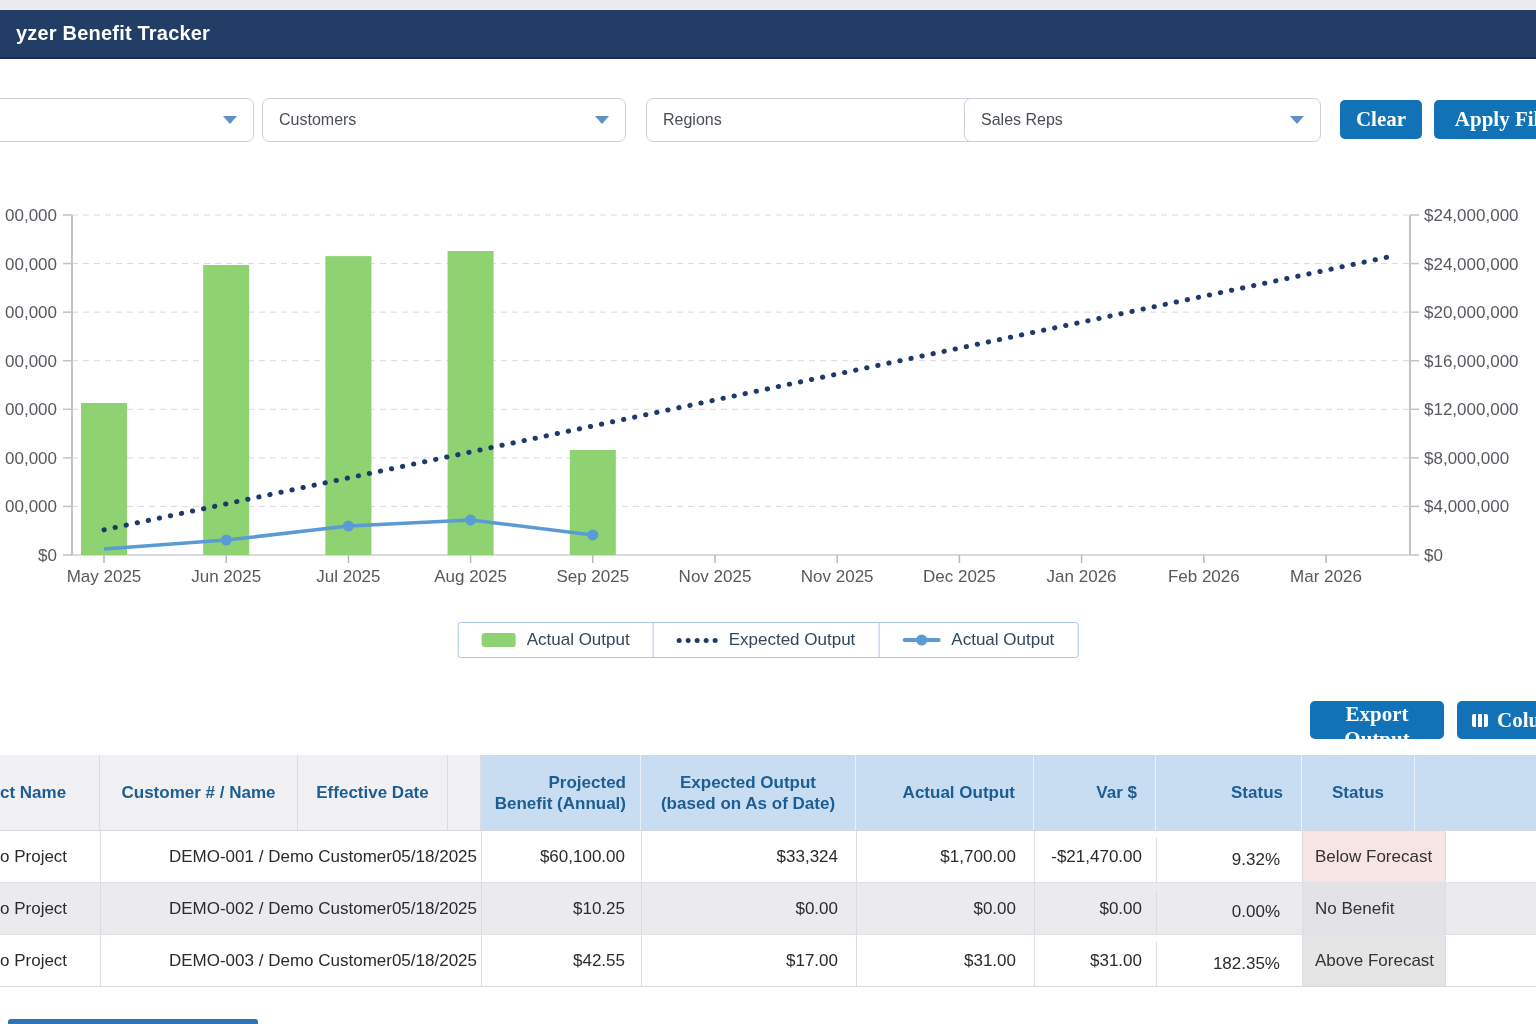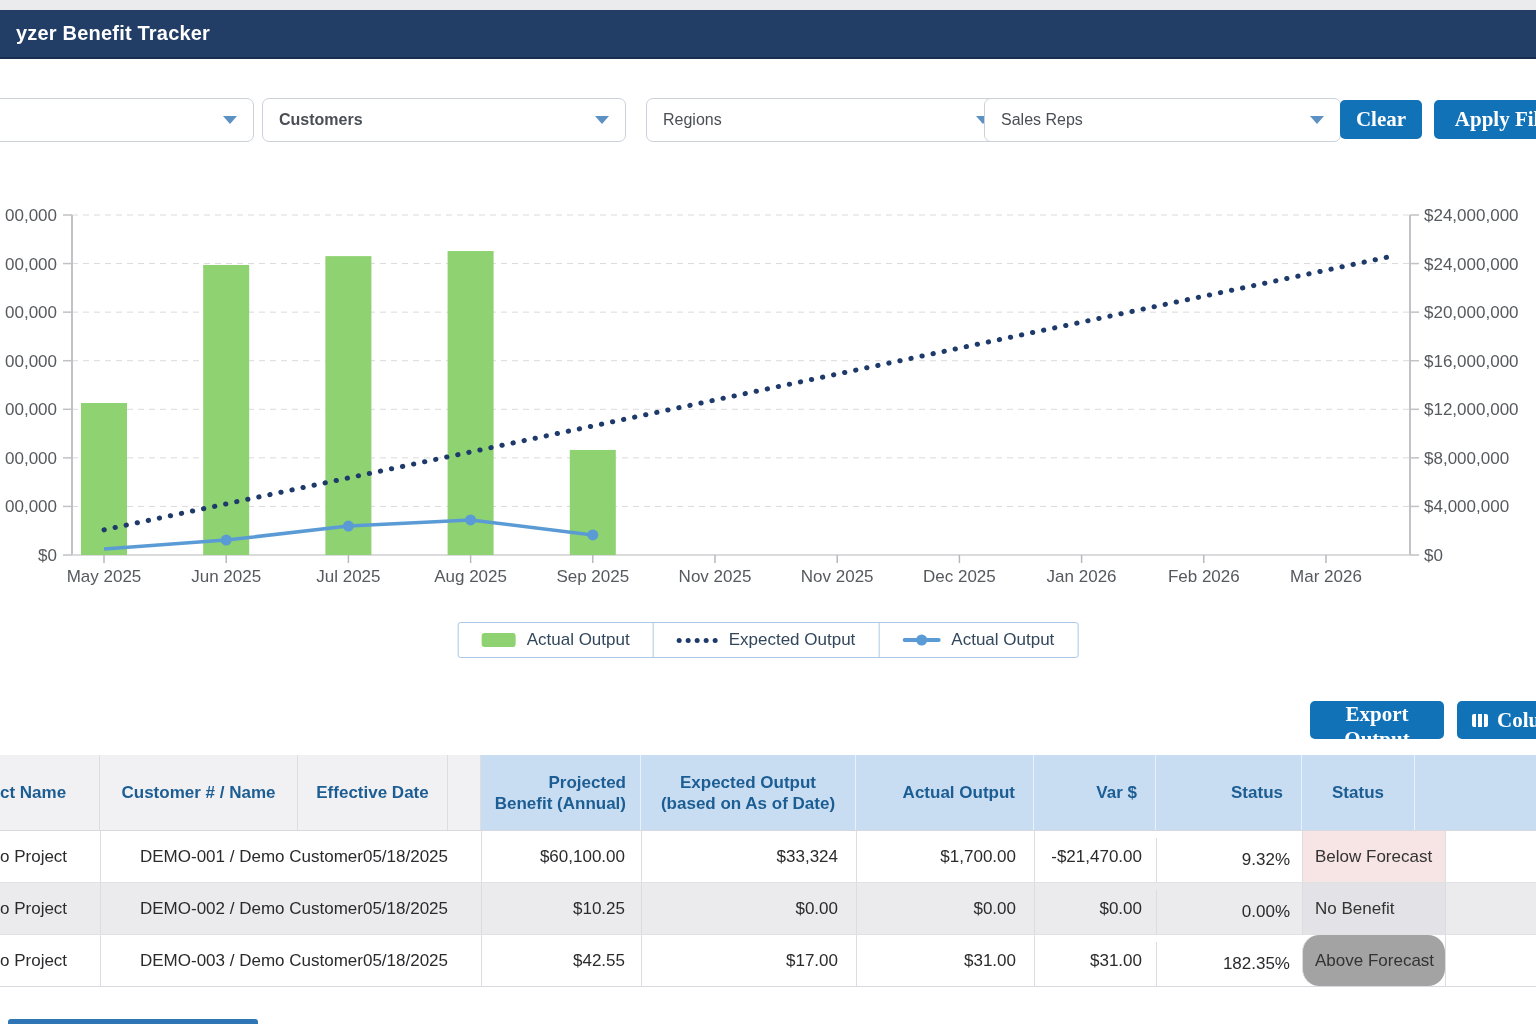--- a/index.html
+++ b/index.html
@@ -9,23 +9,23 @@
   .app-header{position:absolute;left:0;top:10px;width:1536px;height:47px;background:#223d66;
     border-bottom:2px solid #182e50;display:flex;align-items:center;}
   .app-header h1{margin:0 0 0 16px;font-size:20px;font-weight:700;color:#fff;letter-spacing:.2px;}
   
   .filter-bar{position:absolute;left:0;top:98px;width:1536px;height:46px;}
   .dd{position:absolute;top:0;height:42px;background:#fff;border:1px solid #ccd1d9;border-radius:7px;
     display:flex;align-items:center;padding:0 16px;color:#4a4f55;font-size:16px;cursor:pointer;}
   .dd .caret{margin-left:auto;width:0;height:0;border-left:7px solid transparent;
     border-right:7px solid transparent;border-top:8px solid #5b91c3;}
   .dd1{left:-82px;width:302px;}
-  .dd2{left:262px;width:330px;font-weight:bold;}
+  .dd2{left:262px;width:330px;}
   .dd3{left:630px;width:327px;margin-left:16px;}
-  .dd4{left:984px;width:323px;gap:32px;}
+  .dd4{left:964px;width:323px;gap:32px;}
   .btn{background:#1272b8;color:#fff;font-family:Liberation Serif, serif;font-weight:700;
     font-size:21px;border:none;border-radius:5px;cursor:pointer;}
   .btn-clear{position:absolute;left:1340px;top:2px;width:82px;height:39px;}
   .btn-apply{position:absolute;left:1434px;top:2px;width:160px;height:39px;}
   
   #chart{position:absolute;left:0;top:178px;width:1536px;height:432px;}
   .axis-label{font-family:"Liberation Sans",sans-serif;font-size:17px;fill:#56595e;}
   
   .legend{position:absolute;top:622px;left:50%;transform:translateX(-50%);display:flex;
     border:1px solid #abc8e8;background:#fff;border-radius:3px;height:36px;box-sizing:border-box;}
@@ -56,27 +56,27 @@
   .th.a-right{align-items:flex-end;text-align:right;}
   .th.p-r14{padding-right:14px;} .th.p-r18{padding-right:18px;}
   .trow{display:grid;grid-template-columns:100px 381px 160px 215px 178px 122px 146px 143px 91px;
     height:51px;border-top:1px solid #e0e1e5;}
   .trow.first{border-top:1px solid #d8d9de;}
   .trow.last{border-bottom:1px solid #d8d9de;}
   .trow.alt{background:#ebebee;}
   .td{display:flex;align-items:center;color:#2b2b2e;box-sizing:border-box;}
   .td.bordered{border-left:1px solid #dcdce1;}
   .td.num{justify-content:flex-end;}
-  .td.p-r16{padding-right:16px;} .td.p-r18{padding-right:18px;} .td.p-r14{padding-right:14px;} .td.p-r20{padding-right:12px;margin-top:7px;}
-  .td.split{justify-content:center;padding-right:4px;}
+  .td.p-r16{padding-right:16px;} .td.p-r18{padding-right:18px;} .td.p-r14{padding-right:14px;} .td.p-r20{padding-right:22px;margin-top:7px;}
+  .td.split{justify-content:flex-end;padding-right:4px;}
   .td.split .cust{padding-left:10px;}
   .td.badge{padding-left:12px;color:#333;}
   .badge-below{background:#f7e4e4;}
   .badge-none{background:#e3e3e7;}
-  .badge-above{background:#a3a3a3;border-radius:17px;}
+  .badge-above{background:#e5e5e5;}
   
   .scroll-chip{position:absolute;left:8px;top:1019px;width:250px;height:8px;border-radius:3px;background:#2e75b6;}
 </style>
 </head>
 <body>
 
 <div class="screen">
 
   <div class="top-strip"></div>
 

